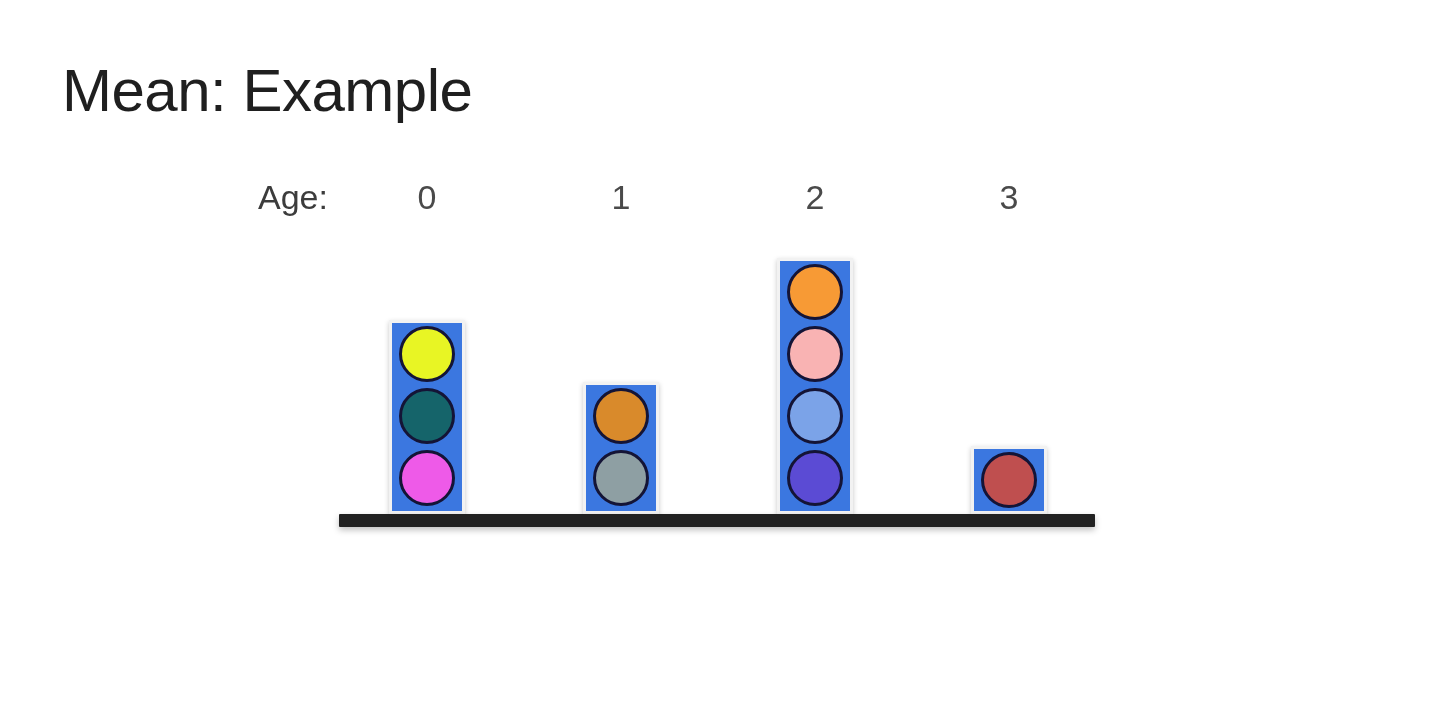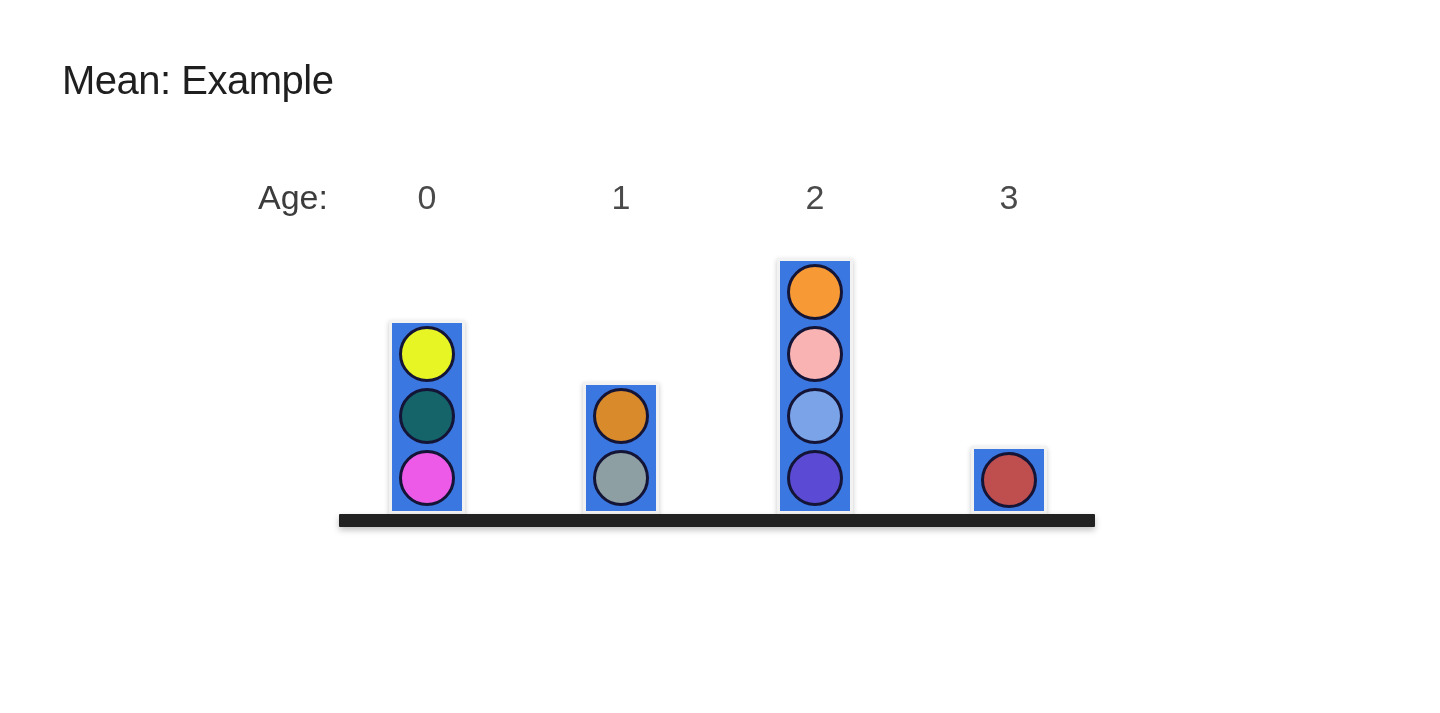--- a/index.html
+++ b/index.html
@@ -19,21 +19,21 @@
     position: absolute;
     inset: 0;
     background: #ffffff;
   }
 
   
   #title {
     position: absolute;
     left: 62px;
     top: 58px;
-    font-size: 40px;
+    font-size: 60px;
     font-weight: 400;
     letter-spacing: -0.5px;
     color: #1f1f1f;
     line-height: 1.1;
     white-space: nowrap;
   }
 
   
   #plot {
     position: absolute;

